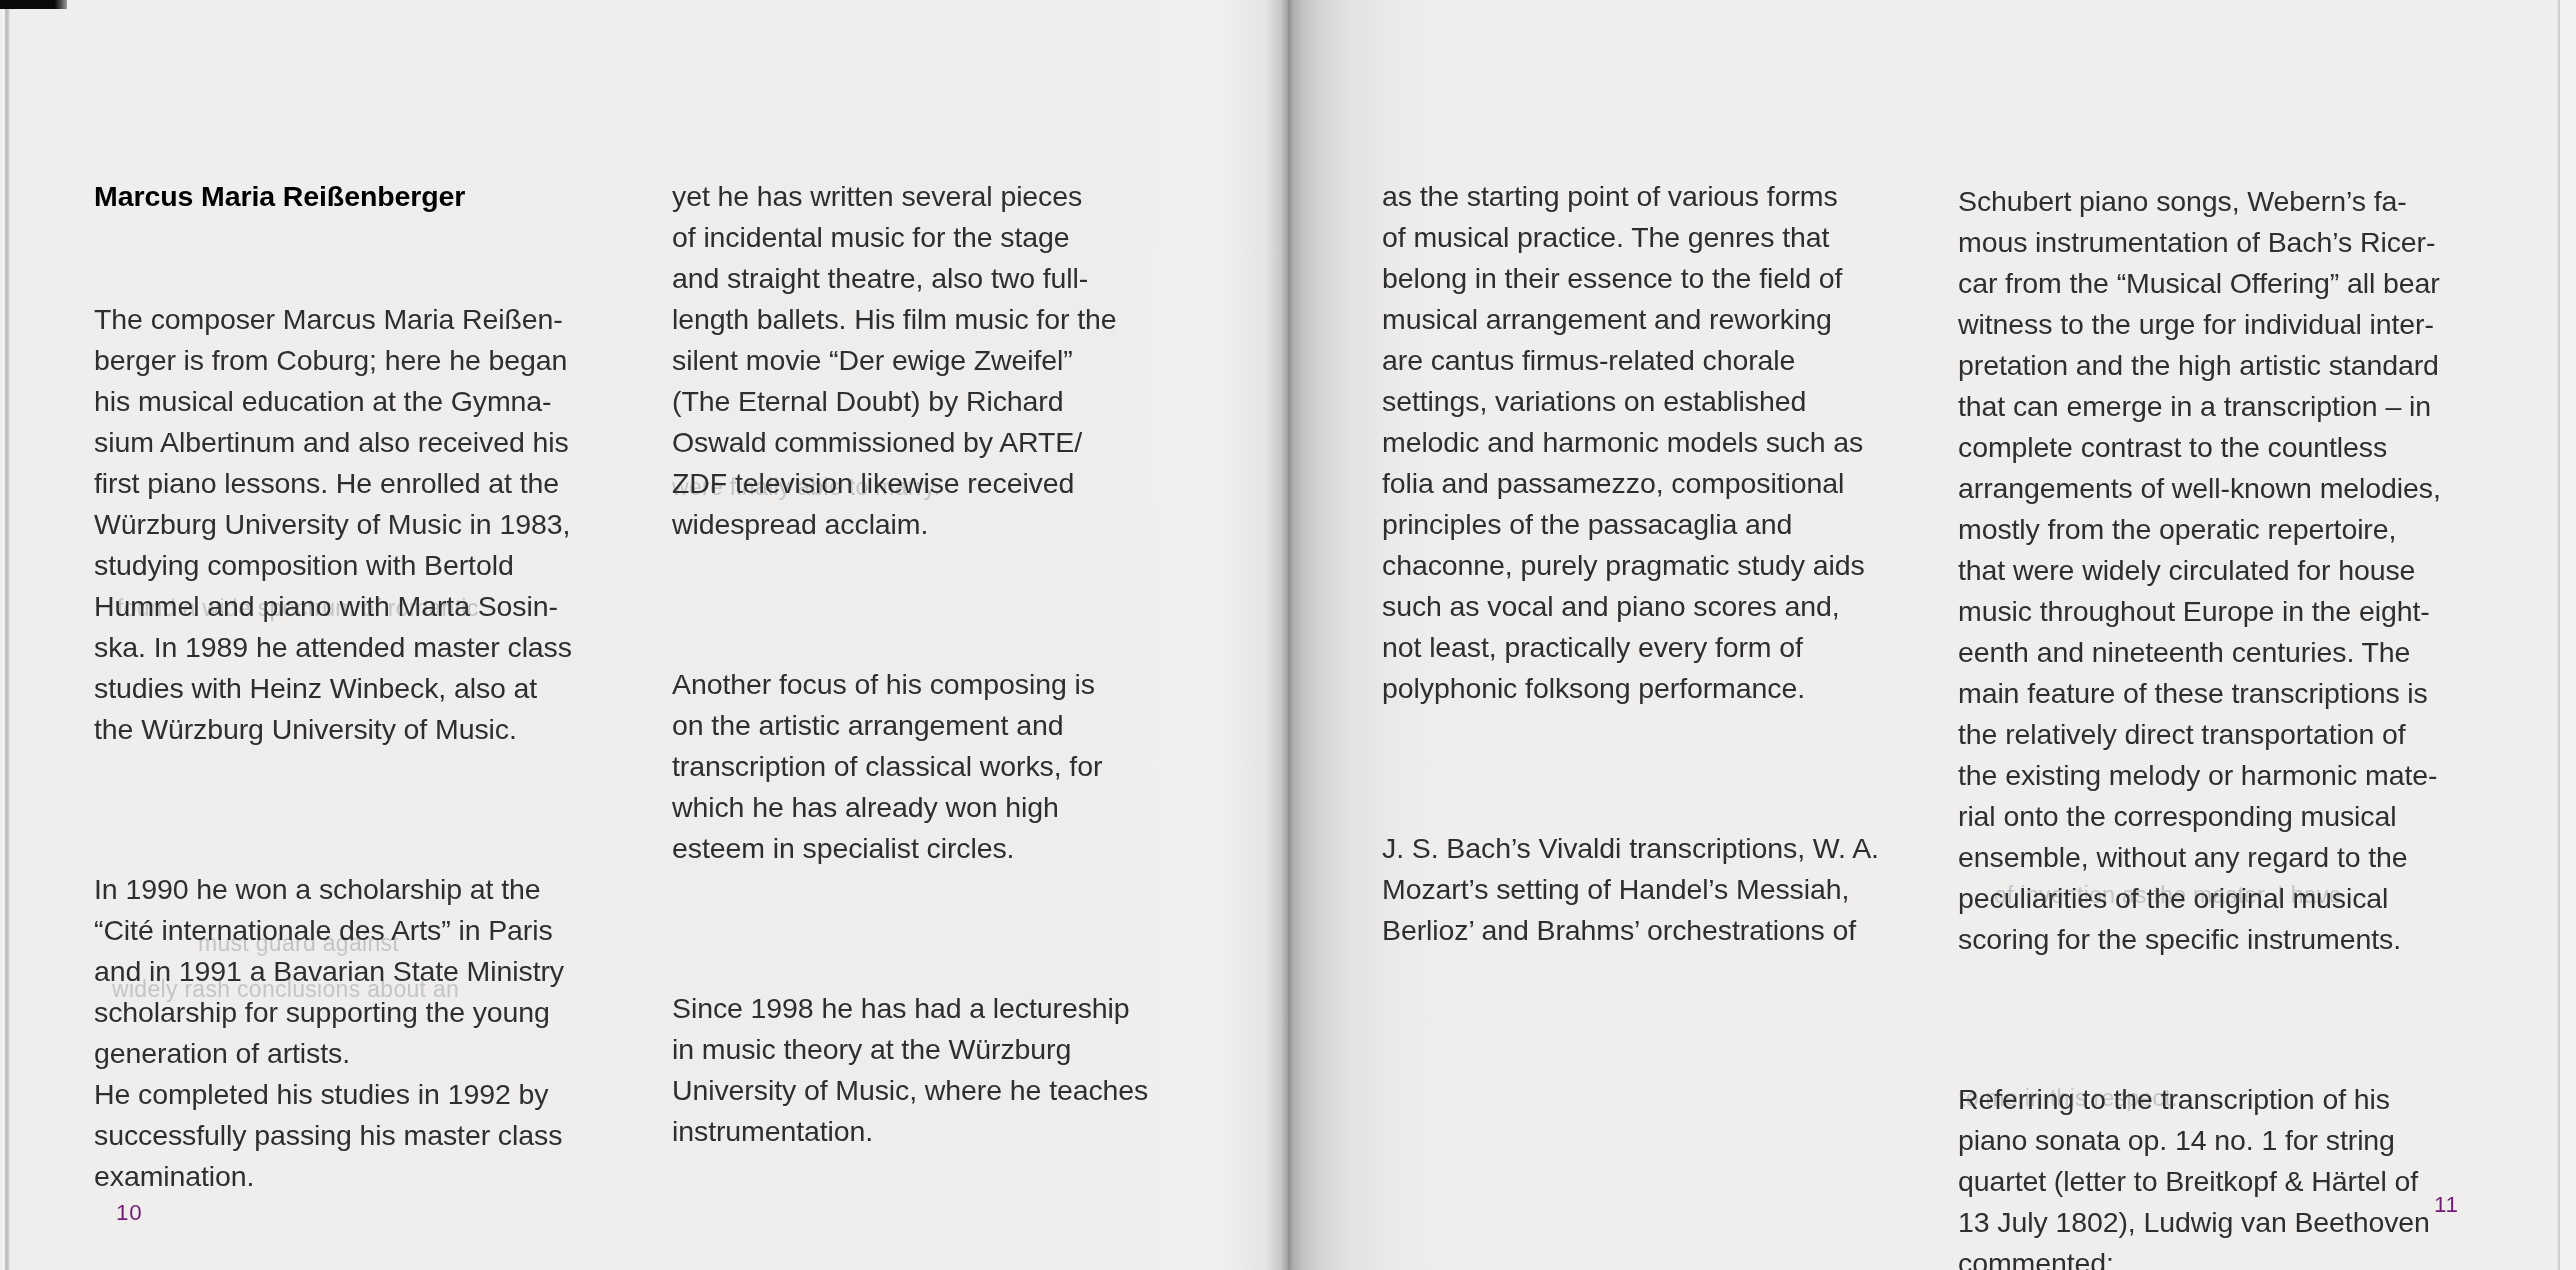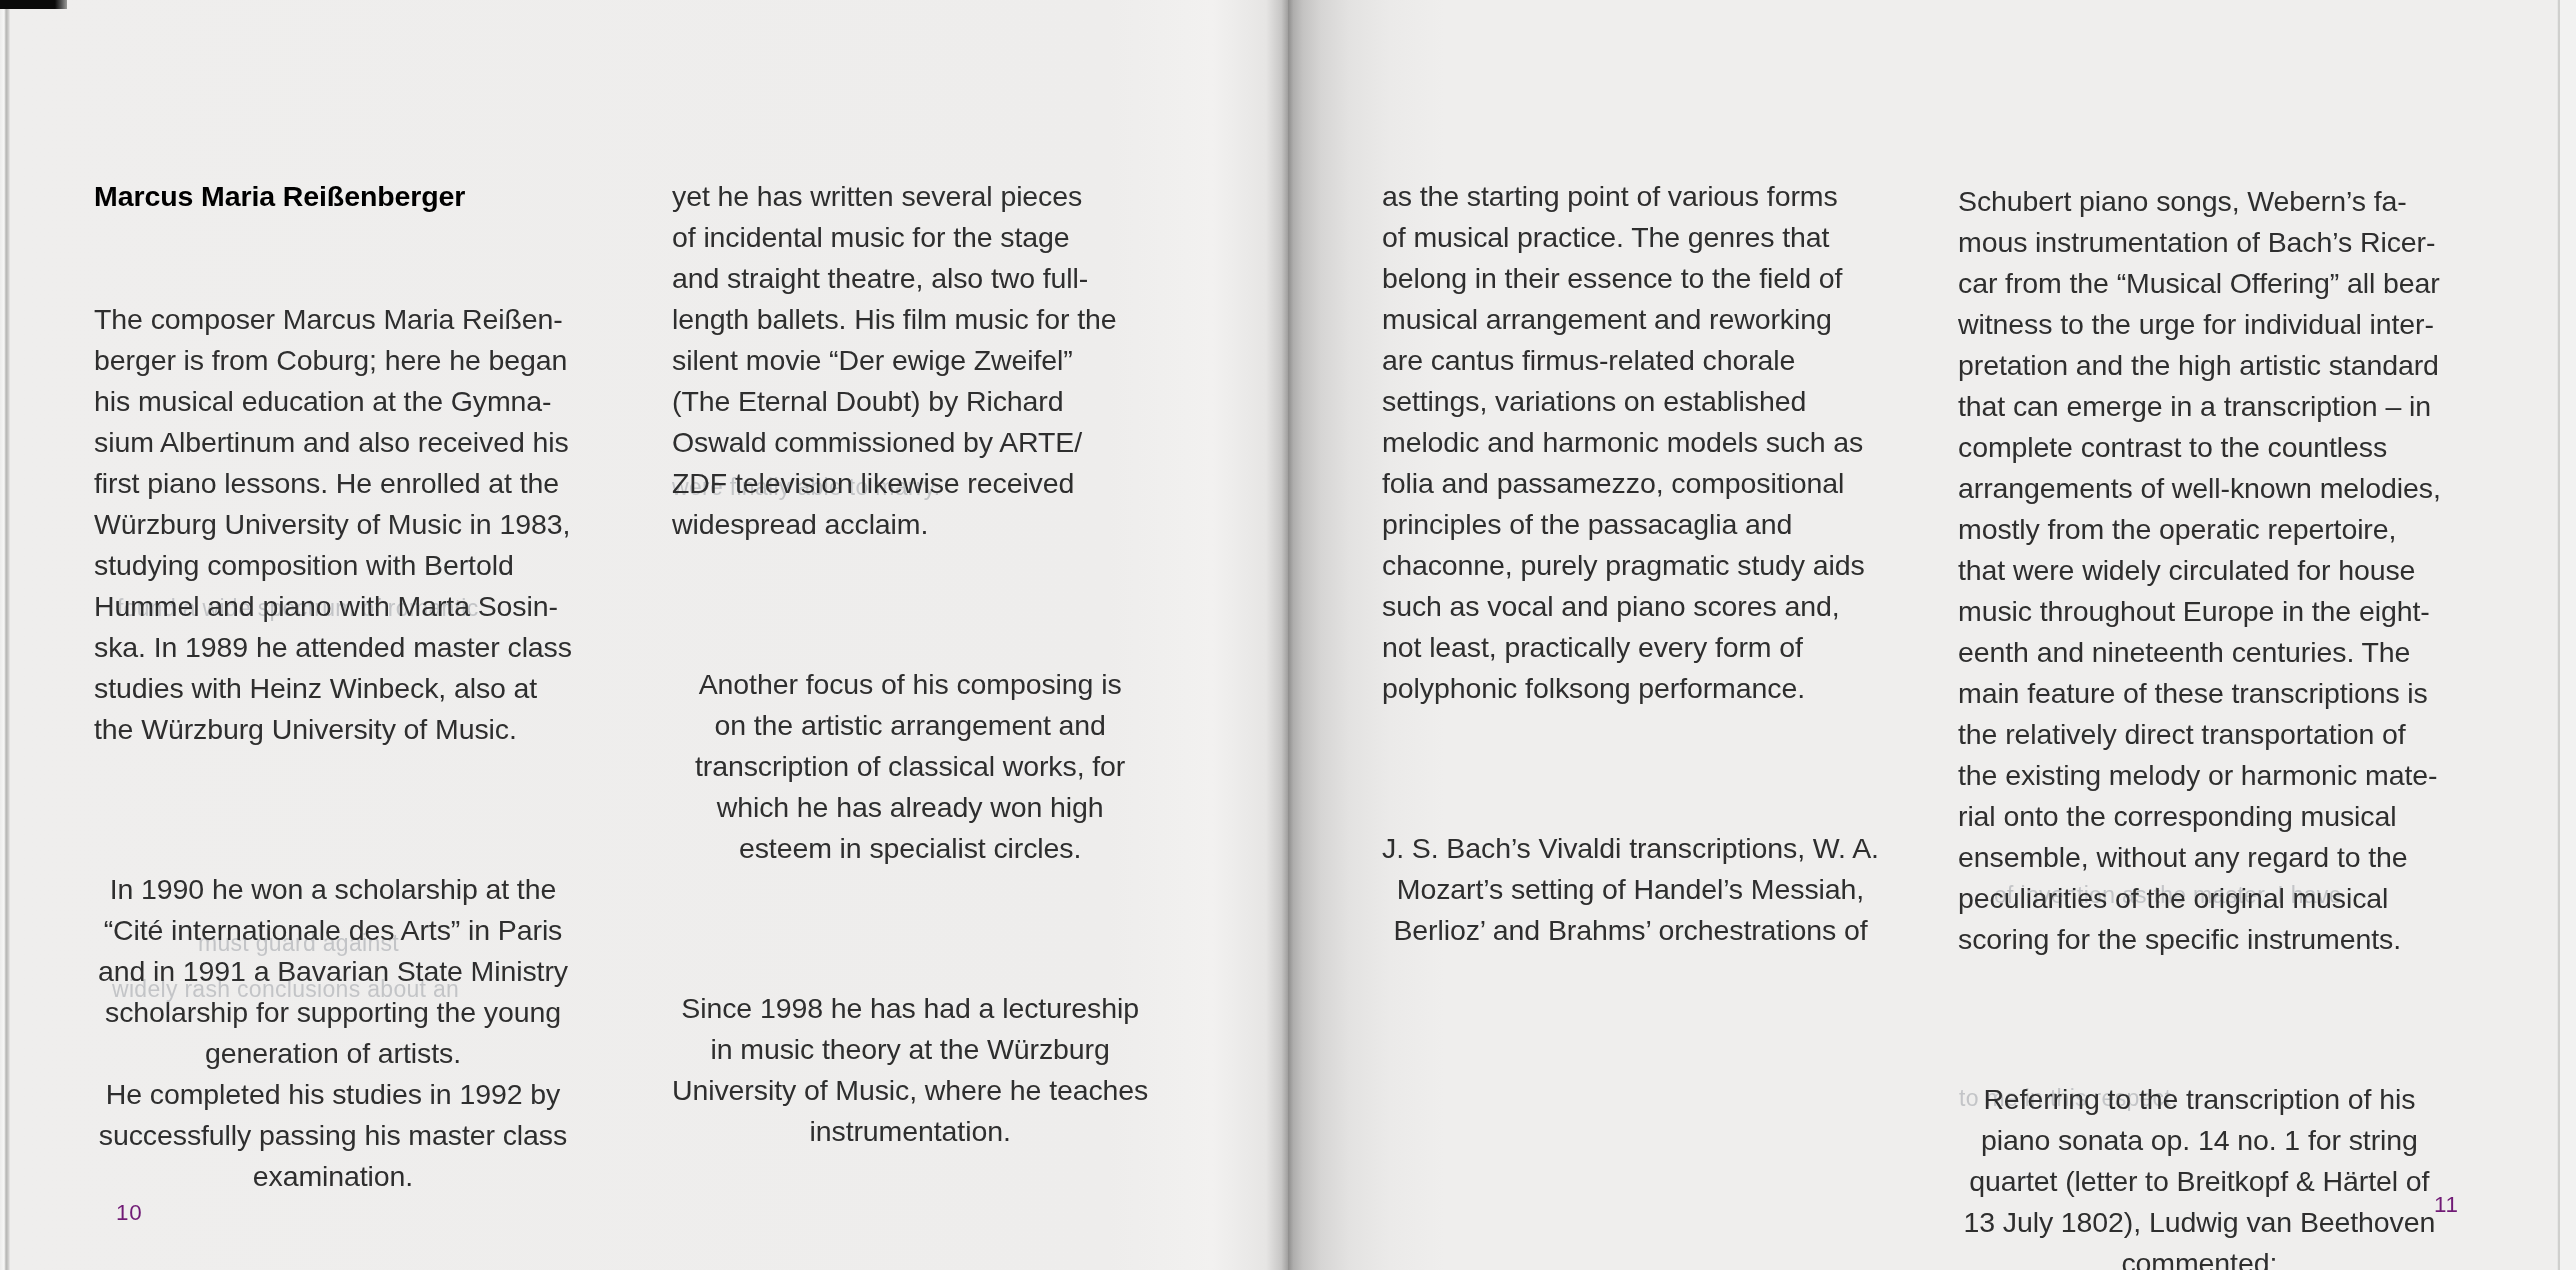--- a/index.html
+++ b/index.html
@@ -44,21 +44,21 @@
     line-height: 41px;
     letter-spacing: -0.1px;
     color: #2e2e2e;
   }
   .col-1 { left: 94px;  top: 94px; }
   .col-2 { left: 672px;  top: 94px; }
   .col-3 { left: 1382px; top: 94px; }
   .col-4 { left: 1958px; top: 99px; }
   .para { white-space: pre; }
   .para + .para, .subheading + .para-tight { margin-top: 0; }
-  .para ~ .para { margin-top: 37px; text-align: center; }
+  .para ~ .para { margin-top: 37px; }
   .heading, .subheading {
     font-weight: 700;
     color: #000000;
     white-space: pre;
   }
   .heading + .para { margin-top: 0; }
   
   .page-number {
     position: absolute;
     font-size: 22.4px;

